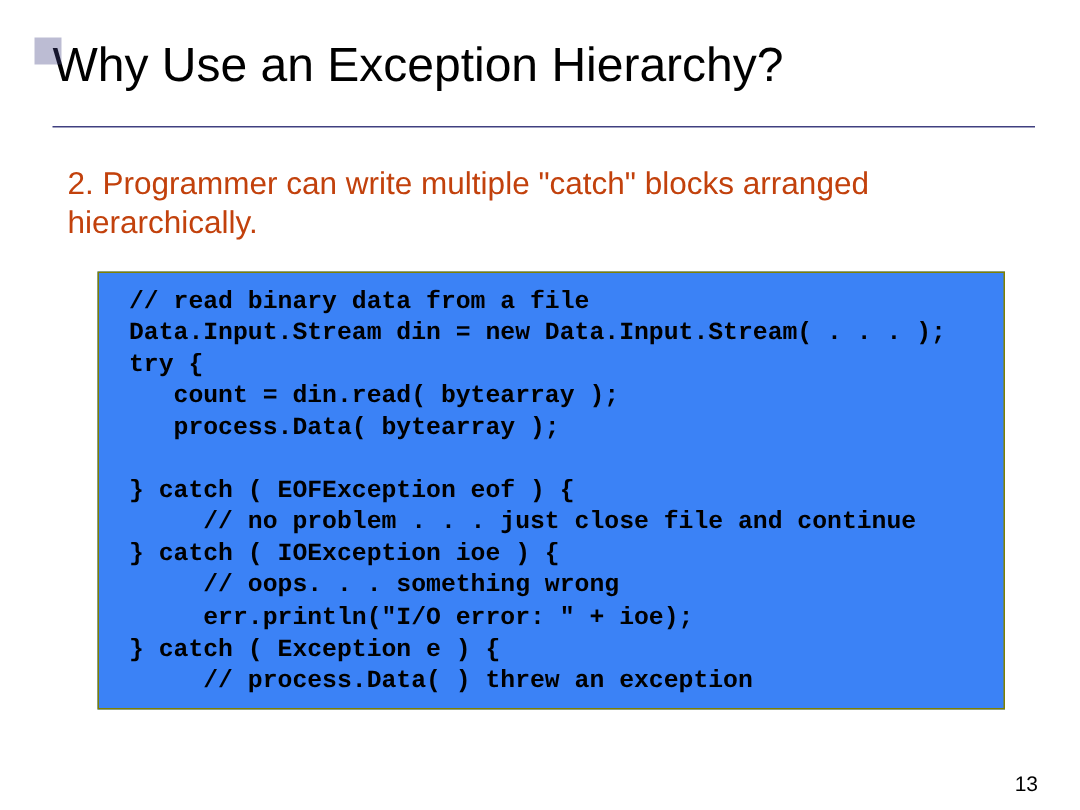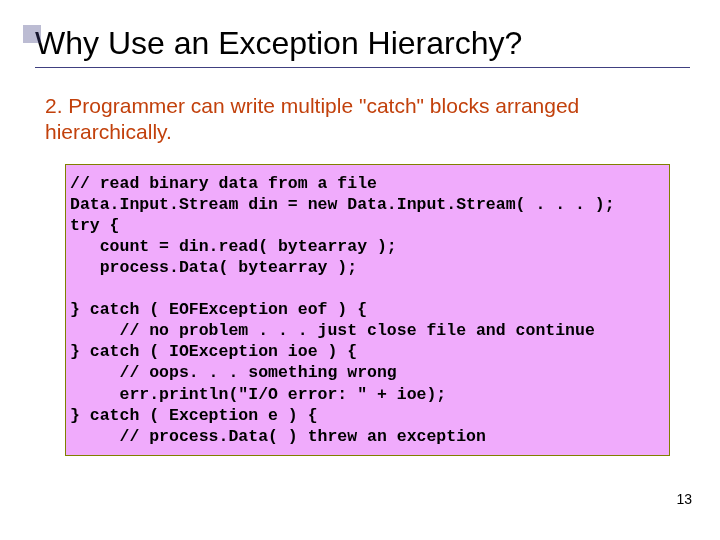--- a/index.html
+++ b/index.html
@@ -25,46 +25,46 @@
       top: 0px;
       width: 18px;
       height: 18px;
       background: #404080;
       opacity: 0.35;
     }
     .title {
       font-size: 32px;
       color: #000;
       font-weight: normal;
-      padding-bottom: 5px;
+      padding-bottom: 22px;
       border-bottom: 1.5px solid #404080;
       display: inline-block;
       width: 100%;
     }
     .body-text {
       font-size: 21px;
       color: #c2410c;
       line-height: 1.25;
       margin: 0 0 18px 10px;
     }
     .code-box {
       border: 1.5px solid #808000;
-      background: #f0abfc;
-      padding: 8px 4px;
+      background: #3b82f6;
+      padding: 8px 20px;
       margin: 0 20px 0 30px;
       font-family: "Courier New", monospace;
       font-size: 16.5px;
       font-weight: bold;
       line-height: 1.28;
       color: #000;
       white-space: pre;
     }
     .page-num {
       position: absolute;
-      bottom: 33px;
+      bottom: 10px;
       right: 28px;
       font-size: 14px;
       color: #000;
     }
   </style>
 </head>
 <body>
 
 <div class="title-wrap">
   <div class="accent-square"></div>

